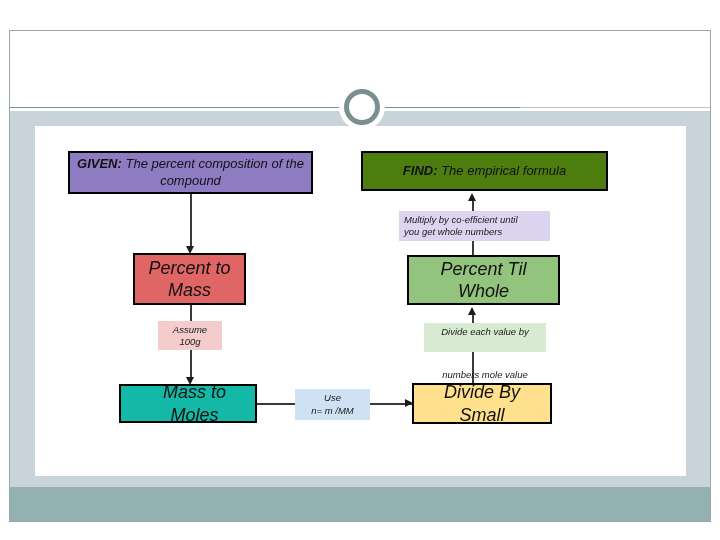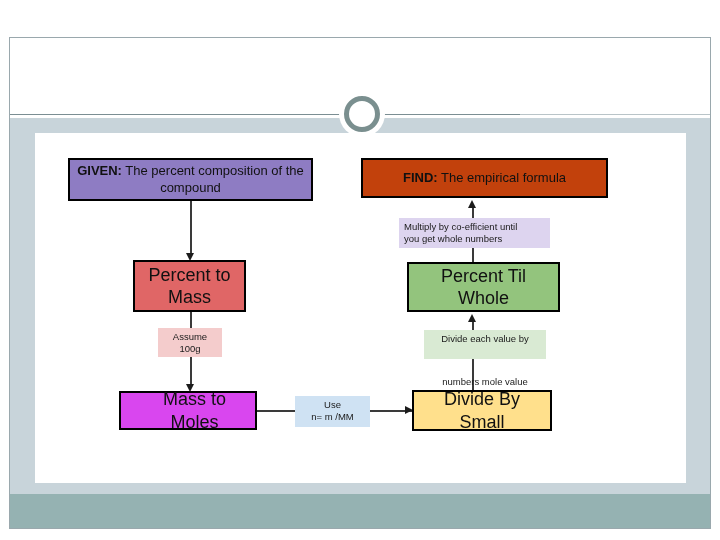--- a/index.html
+++ b/index.html
@@ -2,22 +2,23 @@
 <html><head>
 <meta charset="utf-8">
 <style>
   html,body{margin:0;padding:0;}
   body{
     width:720px;height:540px;overflow:hidden;
     background:#ffffff;
     font-family:"Liberation Sans", sans-serif;
   }
   .slide{
-    position:absolute;left:0;top:15px;width:720px;height:424px;
+    position:absolute;left:0;top:8px;width:720px;height:424px;
     background:#ffffff;
+    font-style:italic;
   }
   
   .page-border{
     position:absolute;left:9px;top:22px;width:702px;height:492px;
     border:1px solid #9aa8ad;
     box-sizing:border-box;background:#ffffff;
   }
   
   .header-area{
     position:absolute;left:10px;top:23px;width:700px;height:76px;
@@ -71,21 +72,21 @@
     display:flex;align-items:center;justify-content:center;
     text-align:center;
     color:#111111;
     font-size:18px;line-height:1.25;
     padding:2px 6px;
     z-index:3;
   }
   .node.big{font-size:13px;}
   .label{
     position:absolute;box-sizing:border-box;
-    display:flex;align-items:center;justify-content:flex-start;
+    display:flex;align-items:center;justify-content:space-between;
     text-align:center;
     color:#1a1a1a;
     font-size:9.5px;line-height:1.3;
     padding:3px 5px;
     z-index:4;
     border:0;
   }
   .label.left{justify-content:flex-start;text-align:right;}
 
   
@@ -144,29 +145,29 @@
     <div class="vline" style="left:472px;top:303px;height:72px;"></div>
     <div class="arrow-up" style="left:468px;top:299px;"></div>
 
     <div class="vline" style="left:472px;top:189px;height:58px;"></div>
     <div class="arrow-up" style="left:468px;top:185px;"></div>
 
     <div class="node big" style="left:68px;top:143px;width:245px;height:43px;background:#8e7cc3;">
       <span><span class="bold-t">GIVEN:</span><span> The percent composition of the compound</span></span>
     </div>
 
-    <div class="node big" style="left:361px;top:143px;width:247px;height:40px;background:#c2410c;">
+    <div class="node big" style="left:361px;top:143px;width:247px;height:40px;background:#4d7c0f;">
       <span><span class="bold-t">FIND:</span><span> The empirical formula</span></span>
     </div>
 
     <div class="node" style="left:133px;top:245px;width:113px;height:52px;background:#e06666;">
       <span>Percent to Mass</span>
     </div>
 
-    <div class="node" style="left:119px;top:376px;width:138px;height:39px;background:#d946ef;padding-left:19px;">
+    <div class="node" style="left:119px;top:376px;width:138px;height:39px;background:#14b8a6;padding-left:19px;">
       <span>Mass to Moles</span>
     </div>
 
     <div class="node" style="left:412px;top:375px;width:140px;height:41px;background:#ffe08c;">
       <span>Divide By Small</span>
     </div>
 
     <div class="node" style="left:407px;top:247px;width:153px;height:50px;background:#93c47d;">
       <span>Percent Til Whole</span>
     </div>

